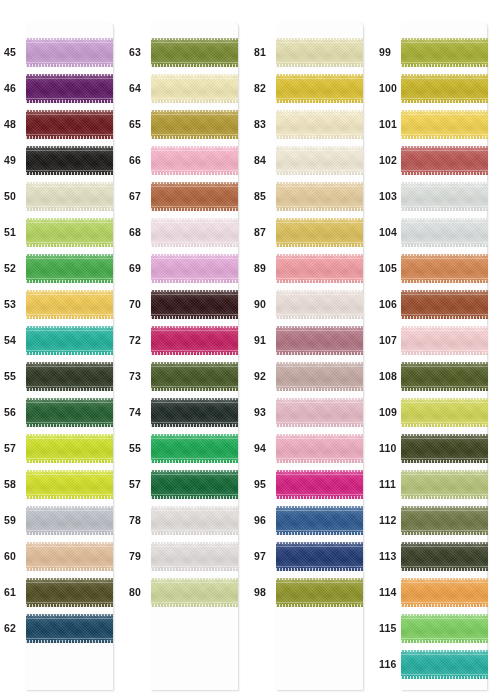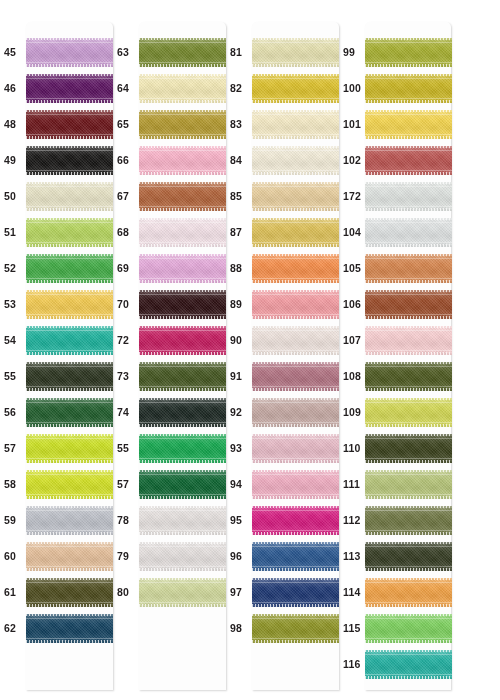--- a/index.html
+++ b/index.html
@@ -5,21 +5,21 @@
   html,body{margin:0;padding:0;}
   body{
     width:500px;height:700px;
     background:#ffffff;
     font-family:"Liberation Sans","DejaVu Sans",sans-serif;
     overflow:hidden;
     position:relative;
   }
   #chart{
     position:relative;
-    width:452px;height:700px;
+    width:500px;height:700px;
     display:flex;
     flex-direction:row;
   }
   .column{
     position:relative;
     width:125px;
     height:700px;
     box-sizing:border-box;
   }
   
@@ -667,34 +667,20 @@
               <div class="weave"></div>
               <div class="sheen"></div>
               <div class="line-t"></div>
               <div class="line-b"></div>
               <div class="edge-t"></div>
               <div class="edge-b"></div>
             </div>
           </div>
         </div>
         <div class="row">
-          <div class="num">88</div>
-          <div class="sw-wrap">
-            <div class="swatch">
-              <div class="base" style="background: rgb(245, 140, 72);"></div>
-              <div class="weave"></div>
-              <div class="sheen"></div>
-              <div class="line-t"></div>
-              <div class="line-b"></div>
-              <div class="edge-t"></div>
-              <div class="edge-b"></div>
-            </div>
-          </div>
-        </div>
-        <div class="row">
           <div class="num">89</div>
           <div class="sw-wrap">
             <div class="swatch">
               <div class="base" style="background: rgb(242, 154, 160);"></div>
               <div class="weave"></div>
               <div class="sheen"></div>
               <div class="line-t"></div>
               <div class="line-b"></div>
               <div class="edge-t"></div>
               <div class="edge-b"></div>
@@ -883,21 +869,21 @@
               <div class="weave"></div>
               <div class="sheen"></div>
               <div class="line-t"></div>
               <div class="line-b"></div>
               <div class="edge-t"></div>
               <div class="edge-b"></div>
             </div>
           </div>
         </div>
         <div class="row">
-          <div class="num">172</div>
+          <div class="num">103</div>
           <div class="sw-wrap">
             <div class="swatch">
               <div class="base" style="background: rgb(221, 225, 222);"></div>
               <div class="weave"></div>
               <div class="sheen"></div>
               <div class="line-t"></div>
               <div class="line-b"></div>
               <div class="edge-t"></div>
               <div class="edge-b"></div>
             </div>

